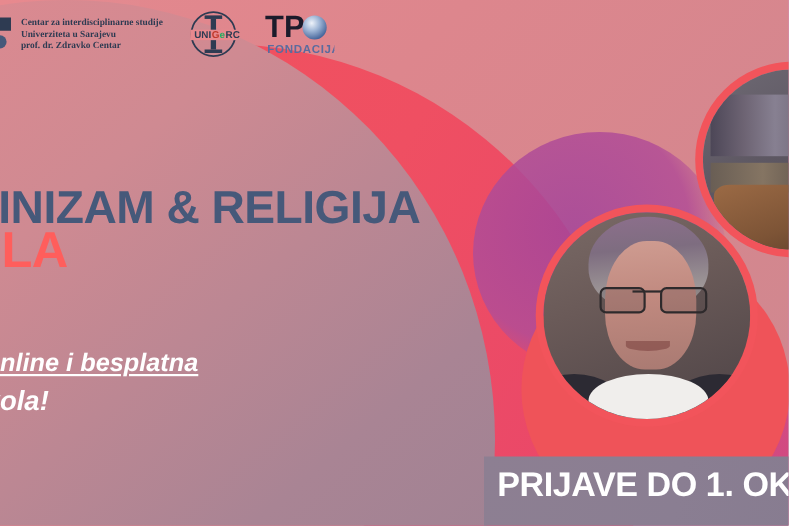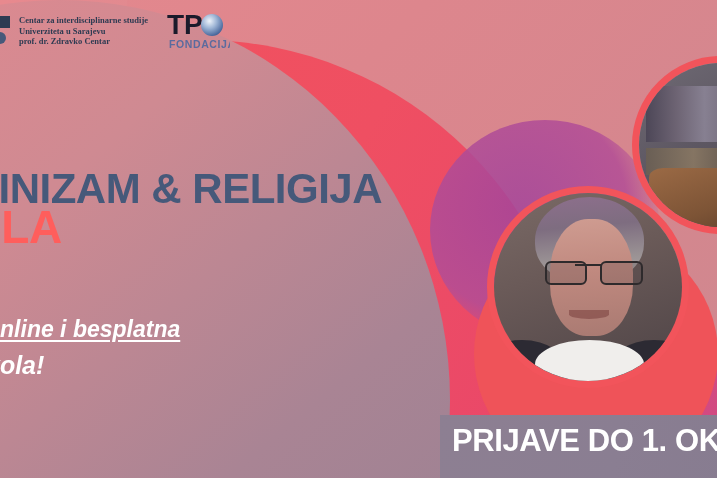--- a/index.html
+++ b/index.html
@@ -347,20 +347,33 @@
           <circle cx="4" cy="24" r="6" fill="#46597a"></circle>
         </svg>
       </div>
       <div>
         <div class="cis-text">Centar za interdisciplinarne studije</div>
         <div class="cis-text">Univerziteta u Sarajevu</div>
         <div class="cis-text">prof. dr. Zdravko Centar</div>
       </div>
     </div>
 
+    <div class="unigerc">
+      <svg width="56" height="44" viewBox="0 0 56 44">
+        <circle cx="28" cy="22" r="20" fill="none" stroke="#2e3b52" stroke-width="1.6"></circle>
+        <rect x="20" y="5" width="16" height="3.2" fill="#2e3b52"></rect>
+        <rect x="20" y="36" width="16" height="3.2" fill="#2e3b52"></rect>
+        <rect x="25.6" y="8" width="4.8" height="28" fill="#2e3b52"></rect>
+        <rect x="7" y="18" width="42" height="9.5" fill="#e8898e"></rect>
+        <text x="10.5" y="25.6" font-family="Liberation Sans, sans-serif" font-size="9" font-weight="bold" fill="#2e3b52">UNI</text>
+        <text x="26.5" y="25.6" font-family="Liberation Sans, sans-serif" font-size="9" font-weight="bold" fill="#c0392b">G</text>
+        <text x="33.5" y="25.6" font-family="Liberation Sans, sans-serif" font-size="9" font-weight="bold" fill="#27ae60">e</text>
+        <text x="39" y="25.6" font-family="Liberation Sans, sans-serif" font-size="9" font-weight="bold" fill="#2e3b52">RC</text>
+      </svg>
+    </div>
 
     <div class="tpo">
       <svg width="64" height="46" viewBox="0 0 64 46">
         <defs>
           <radialGradient id="sphereGrad" cx="38%" cy="32%" r="72%">
             <stop offset="0%" stop-color="#eef3fa"></stop>
             <stop offset="45%" stop-color="#9fb6d6"></stop>
             <stop offset="100%" stop-color="#3f5f96"></stop>
           </radialGradient>
         </defs>

